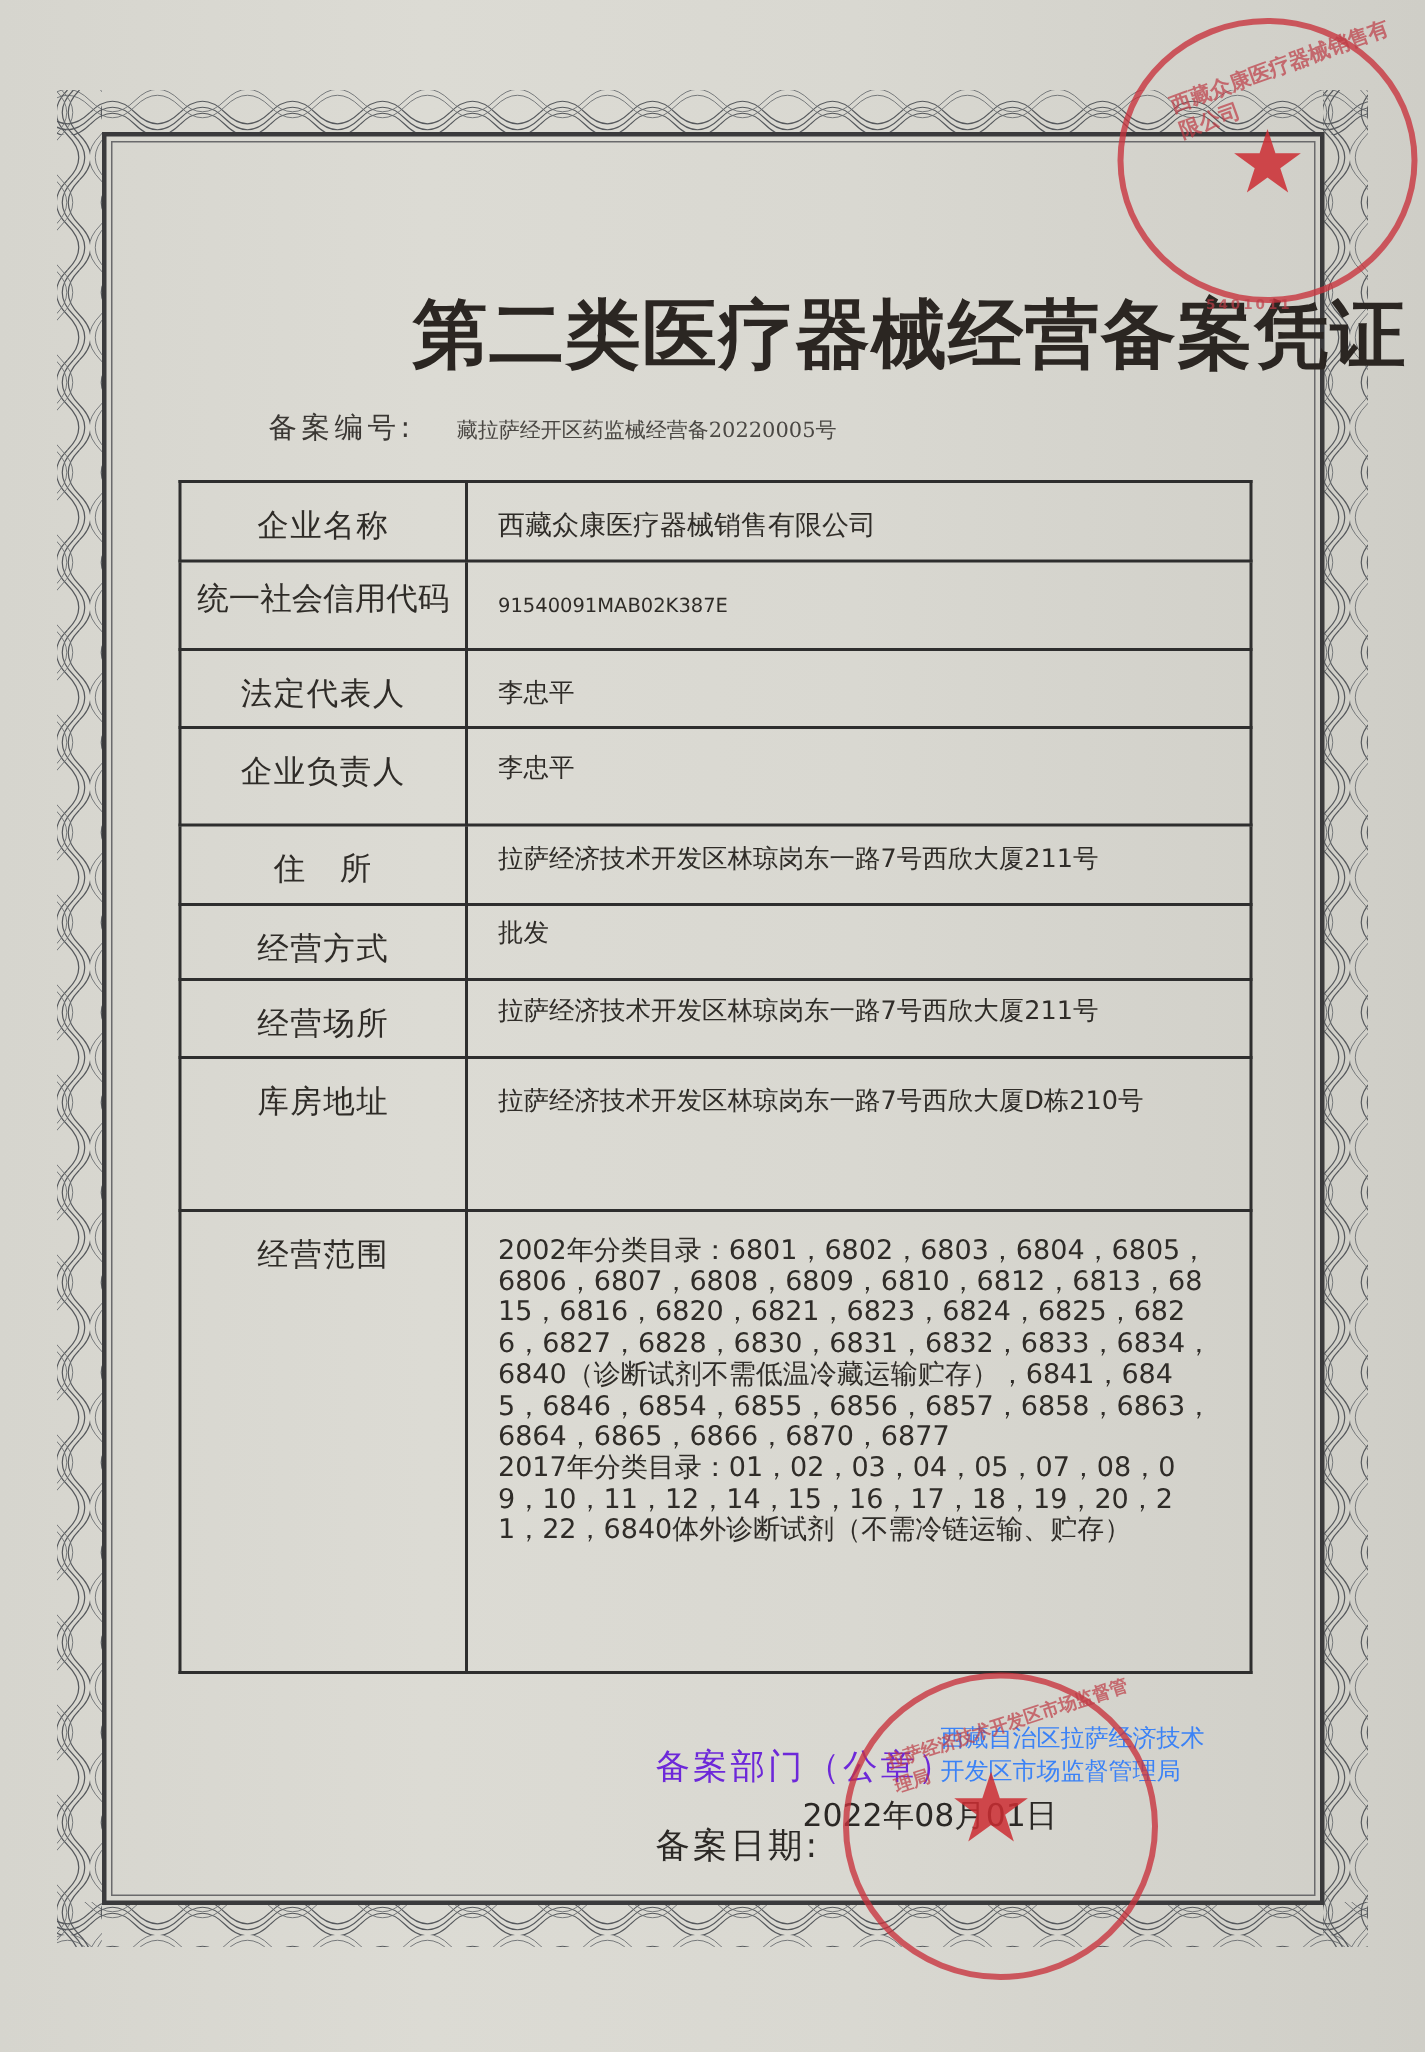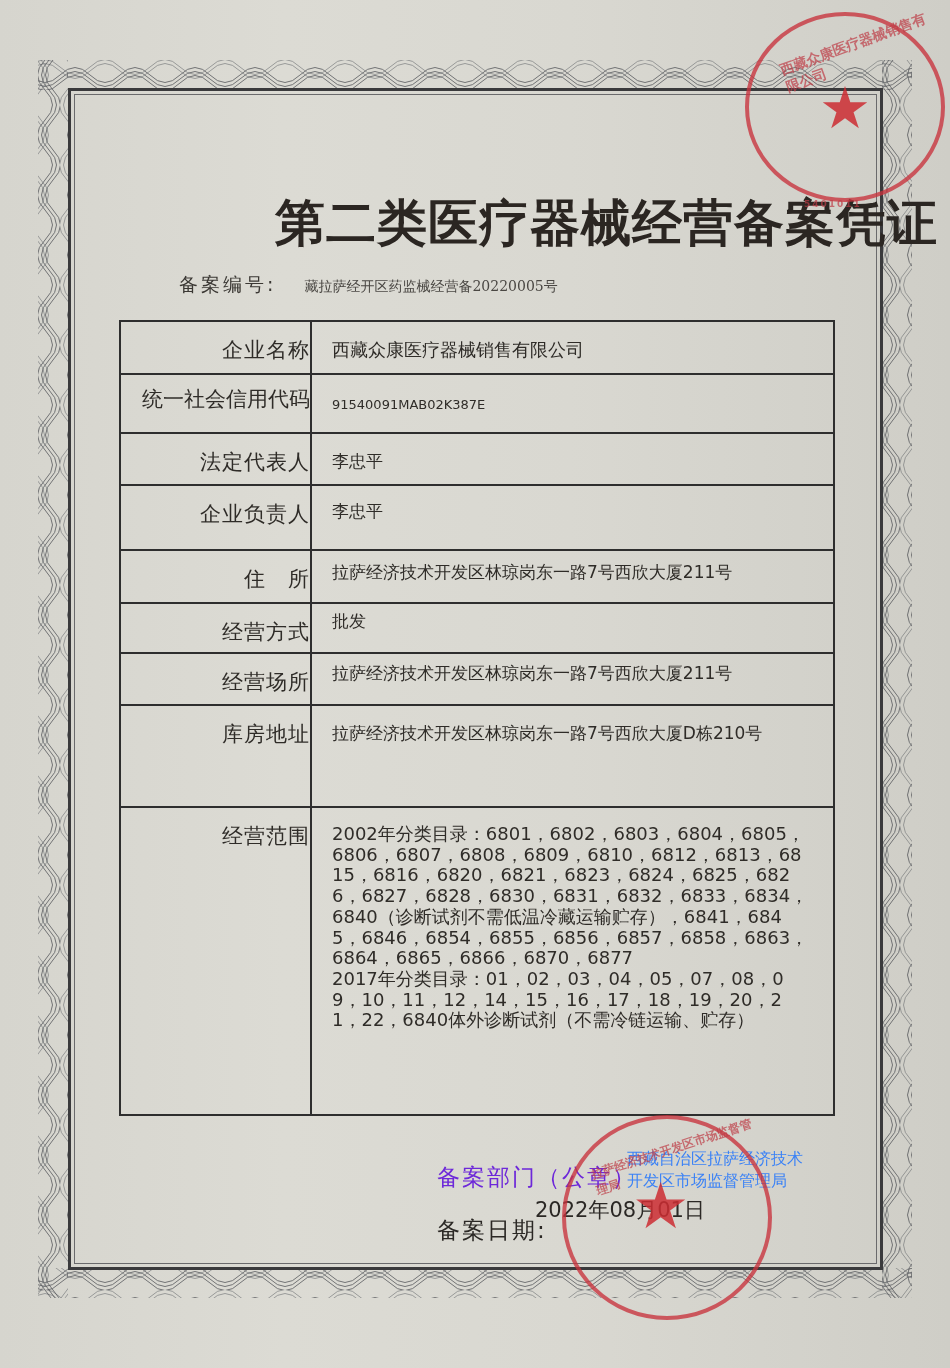--- a/index.html
+++ b/index.html
@@ -29,21 +29,21 @@
   }
   .record-no { position: absolute; left: 179px; top: 272px; font-size: 19px; color: #3a3733; }
   .record-no .label { letter-spacing: 3px; }
   .record-no .val { font-family: "DejaVu Serif", serif; font-size: 14px; margin-left: 22px; color: #4a4743; }
 
   table.info {
     position: absolute; left: 119px; top: 320px; width: 716px;
     border-collapse: collapse; table-layout: fixed;
   }
   table.info td { border: 2px solid #2e2e2e; vertical-align: top; }
-  td.lbl { width: 191px; text-align: right; font-size: 21px; color: #2f2c28; letter-spacing: 1px; padding-top: 14px; }
+  td.lbl { width: 191px; text-align: center; font-size: 21px; color: #2f2c28; letter-spacing: 1px; padding-top: 14px; }
   td.val { padding-left: 20px; font-size: 18px; color: #2f2c28; padding-top: 16px; }
   td.val.code { font-size: 13px; padding-top: 22px; }
   td.val.small { font-size: 17px; padding-top: 10px; }
   .scope { font-size: 16px; line-height: 20.7px; padding-right: 22px; padding-top: 14px; word-break: break-all; margin-left: 21px; }
 
   .dept { position: absolute; left: 437px; top: 1162px; font-size: 23px; letter-spacing: 2px; color: #6d28d9; }
   .date-label { position: absolute; left: 437px; top: 1215px; font-size: 23px; letter-spacing: 2px; color: #2b2825; }
   .date-val { position: absolute; left: 535px; top: 1196px; font-size: 21px; color: #2b2825; }
   .agency { position: absolute; left: 627px; top: 1148px; font-size: 16px; line-height: 22px; color: #3b82f6; }
 

